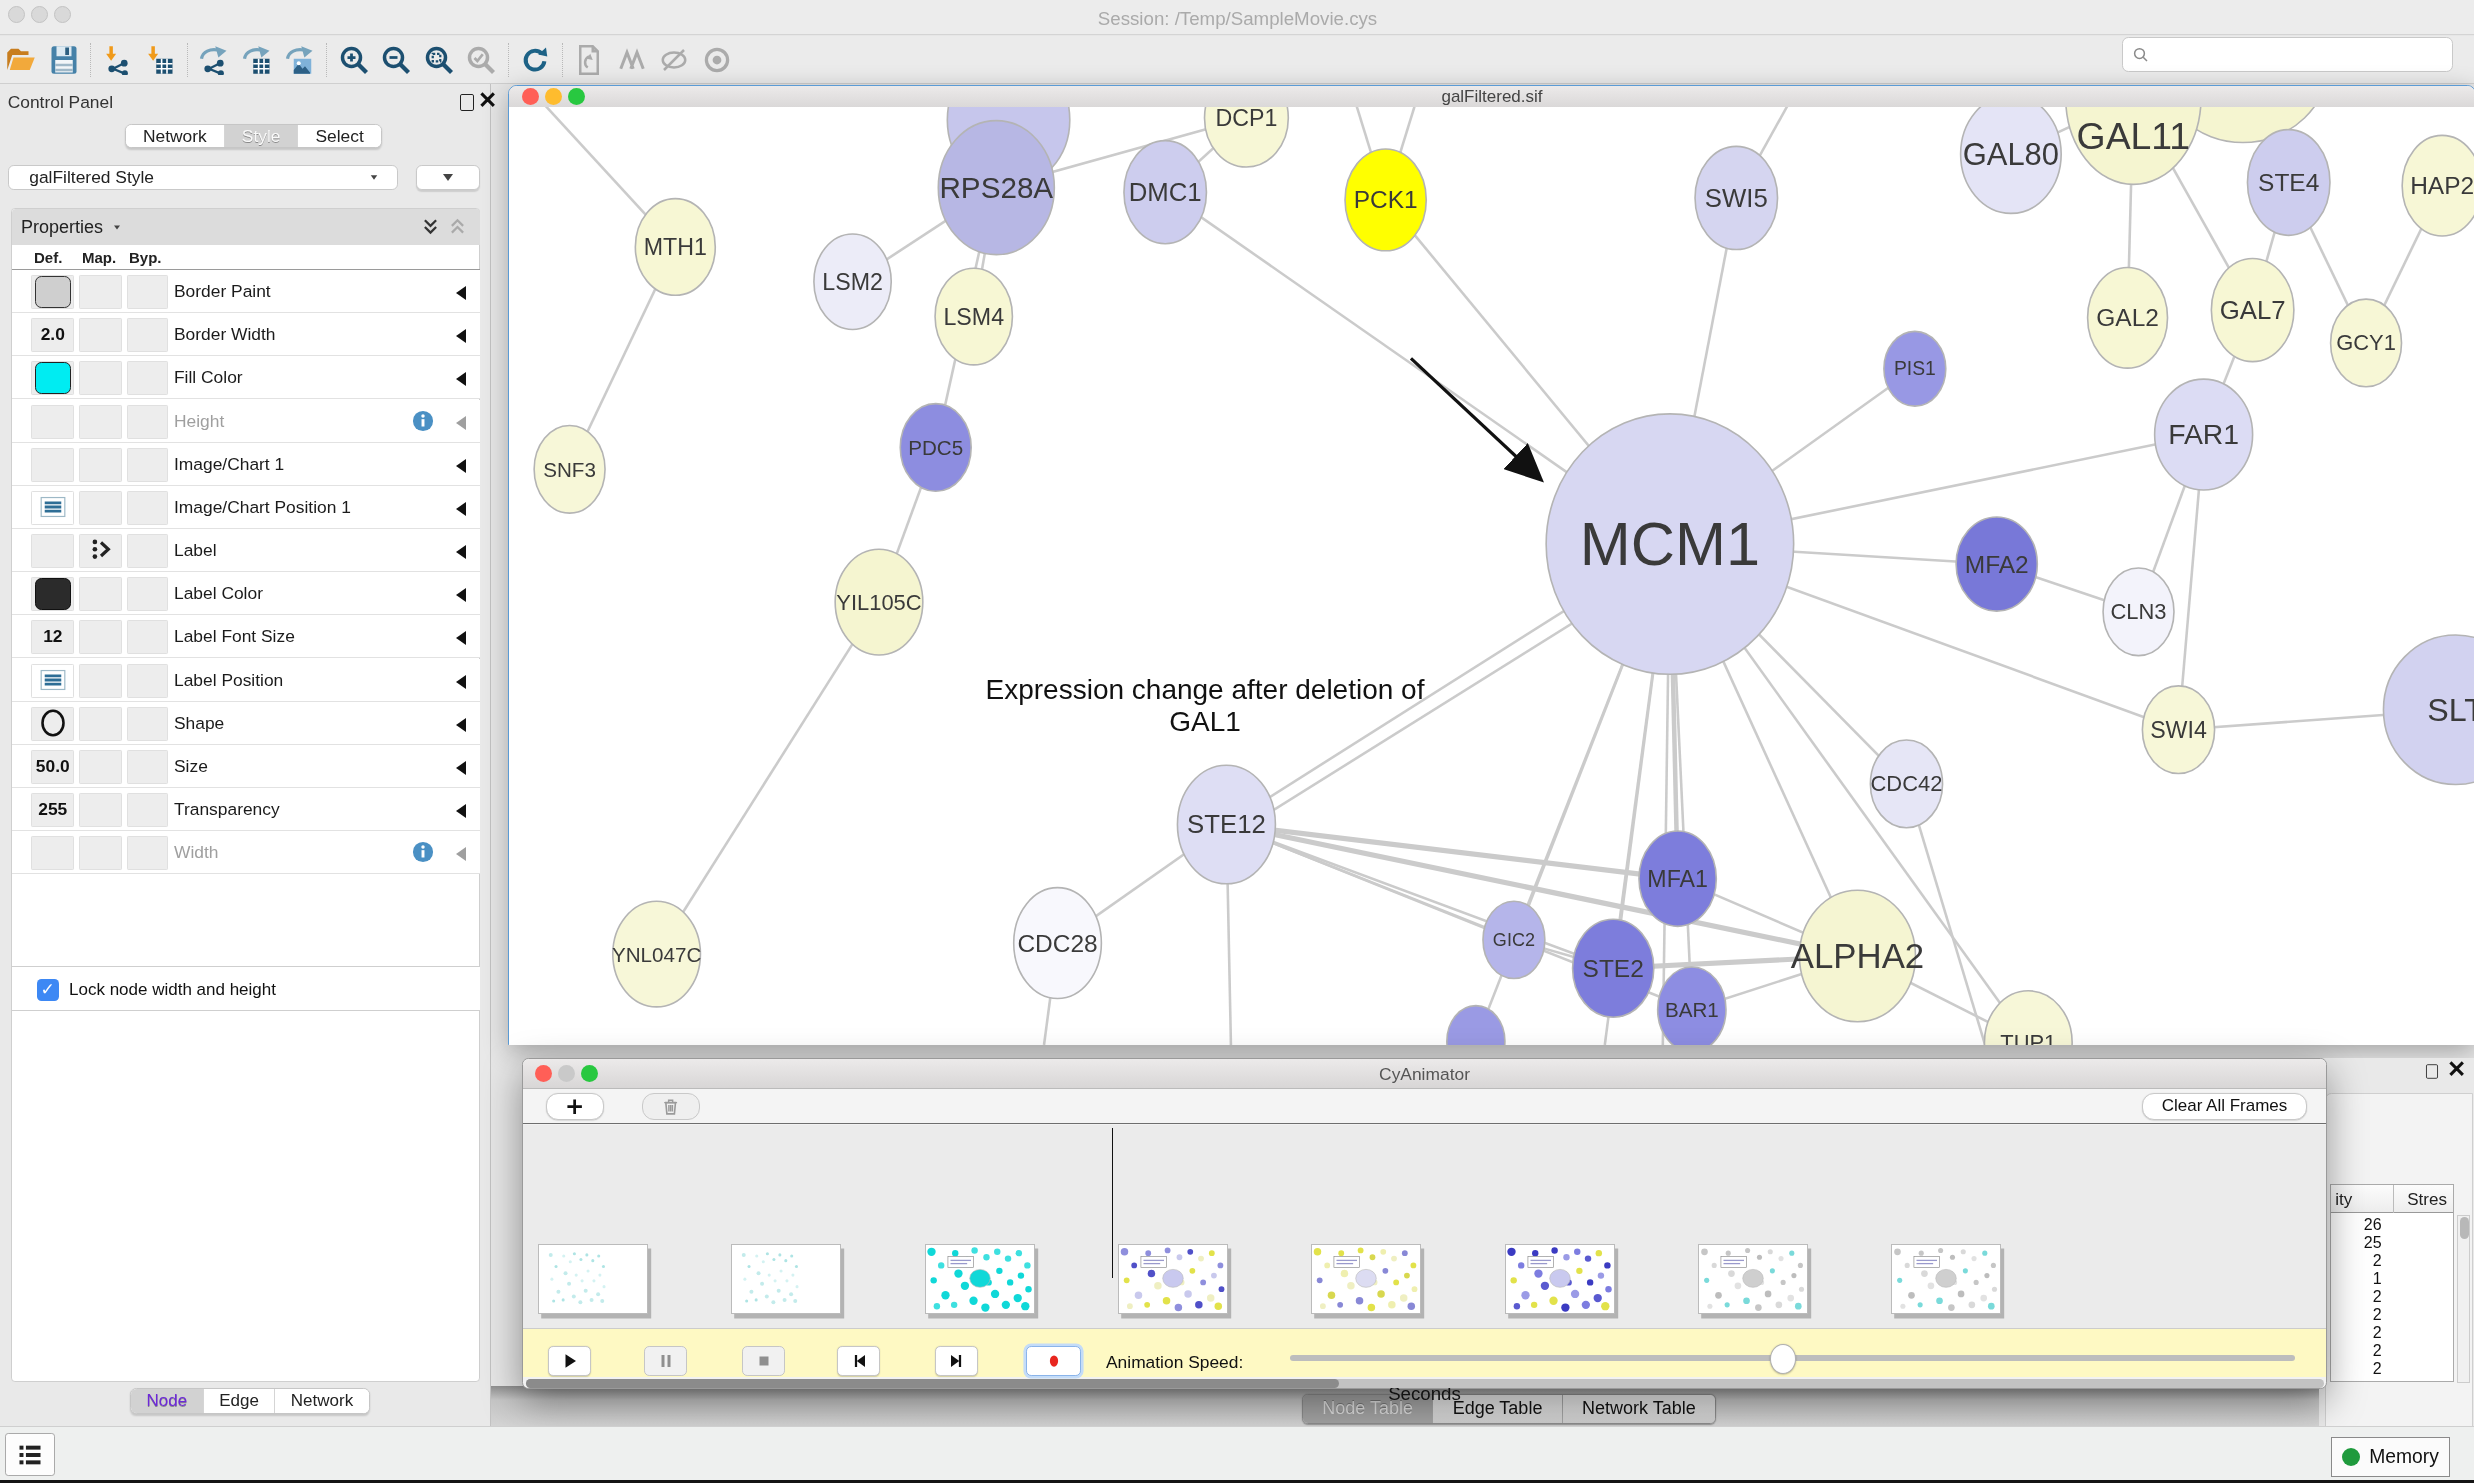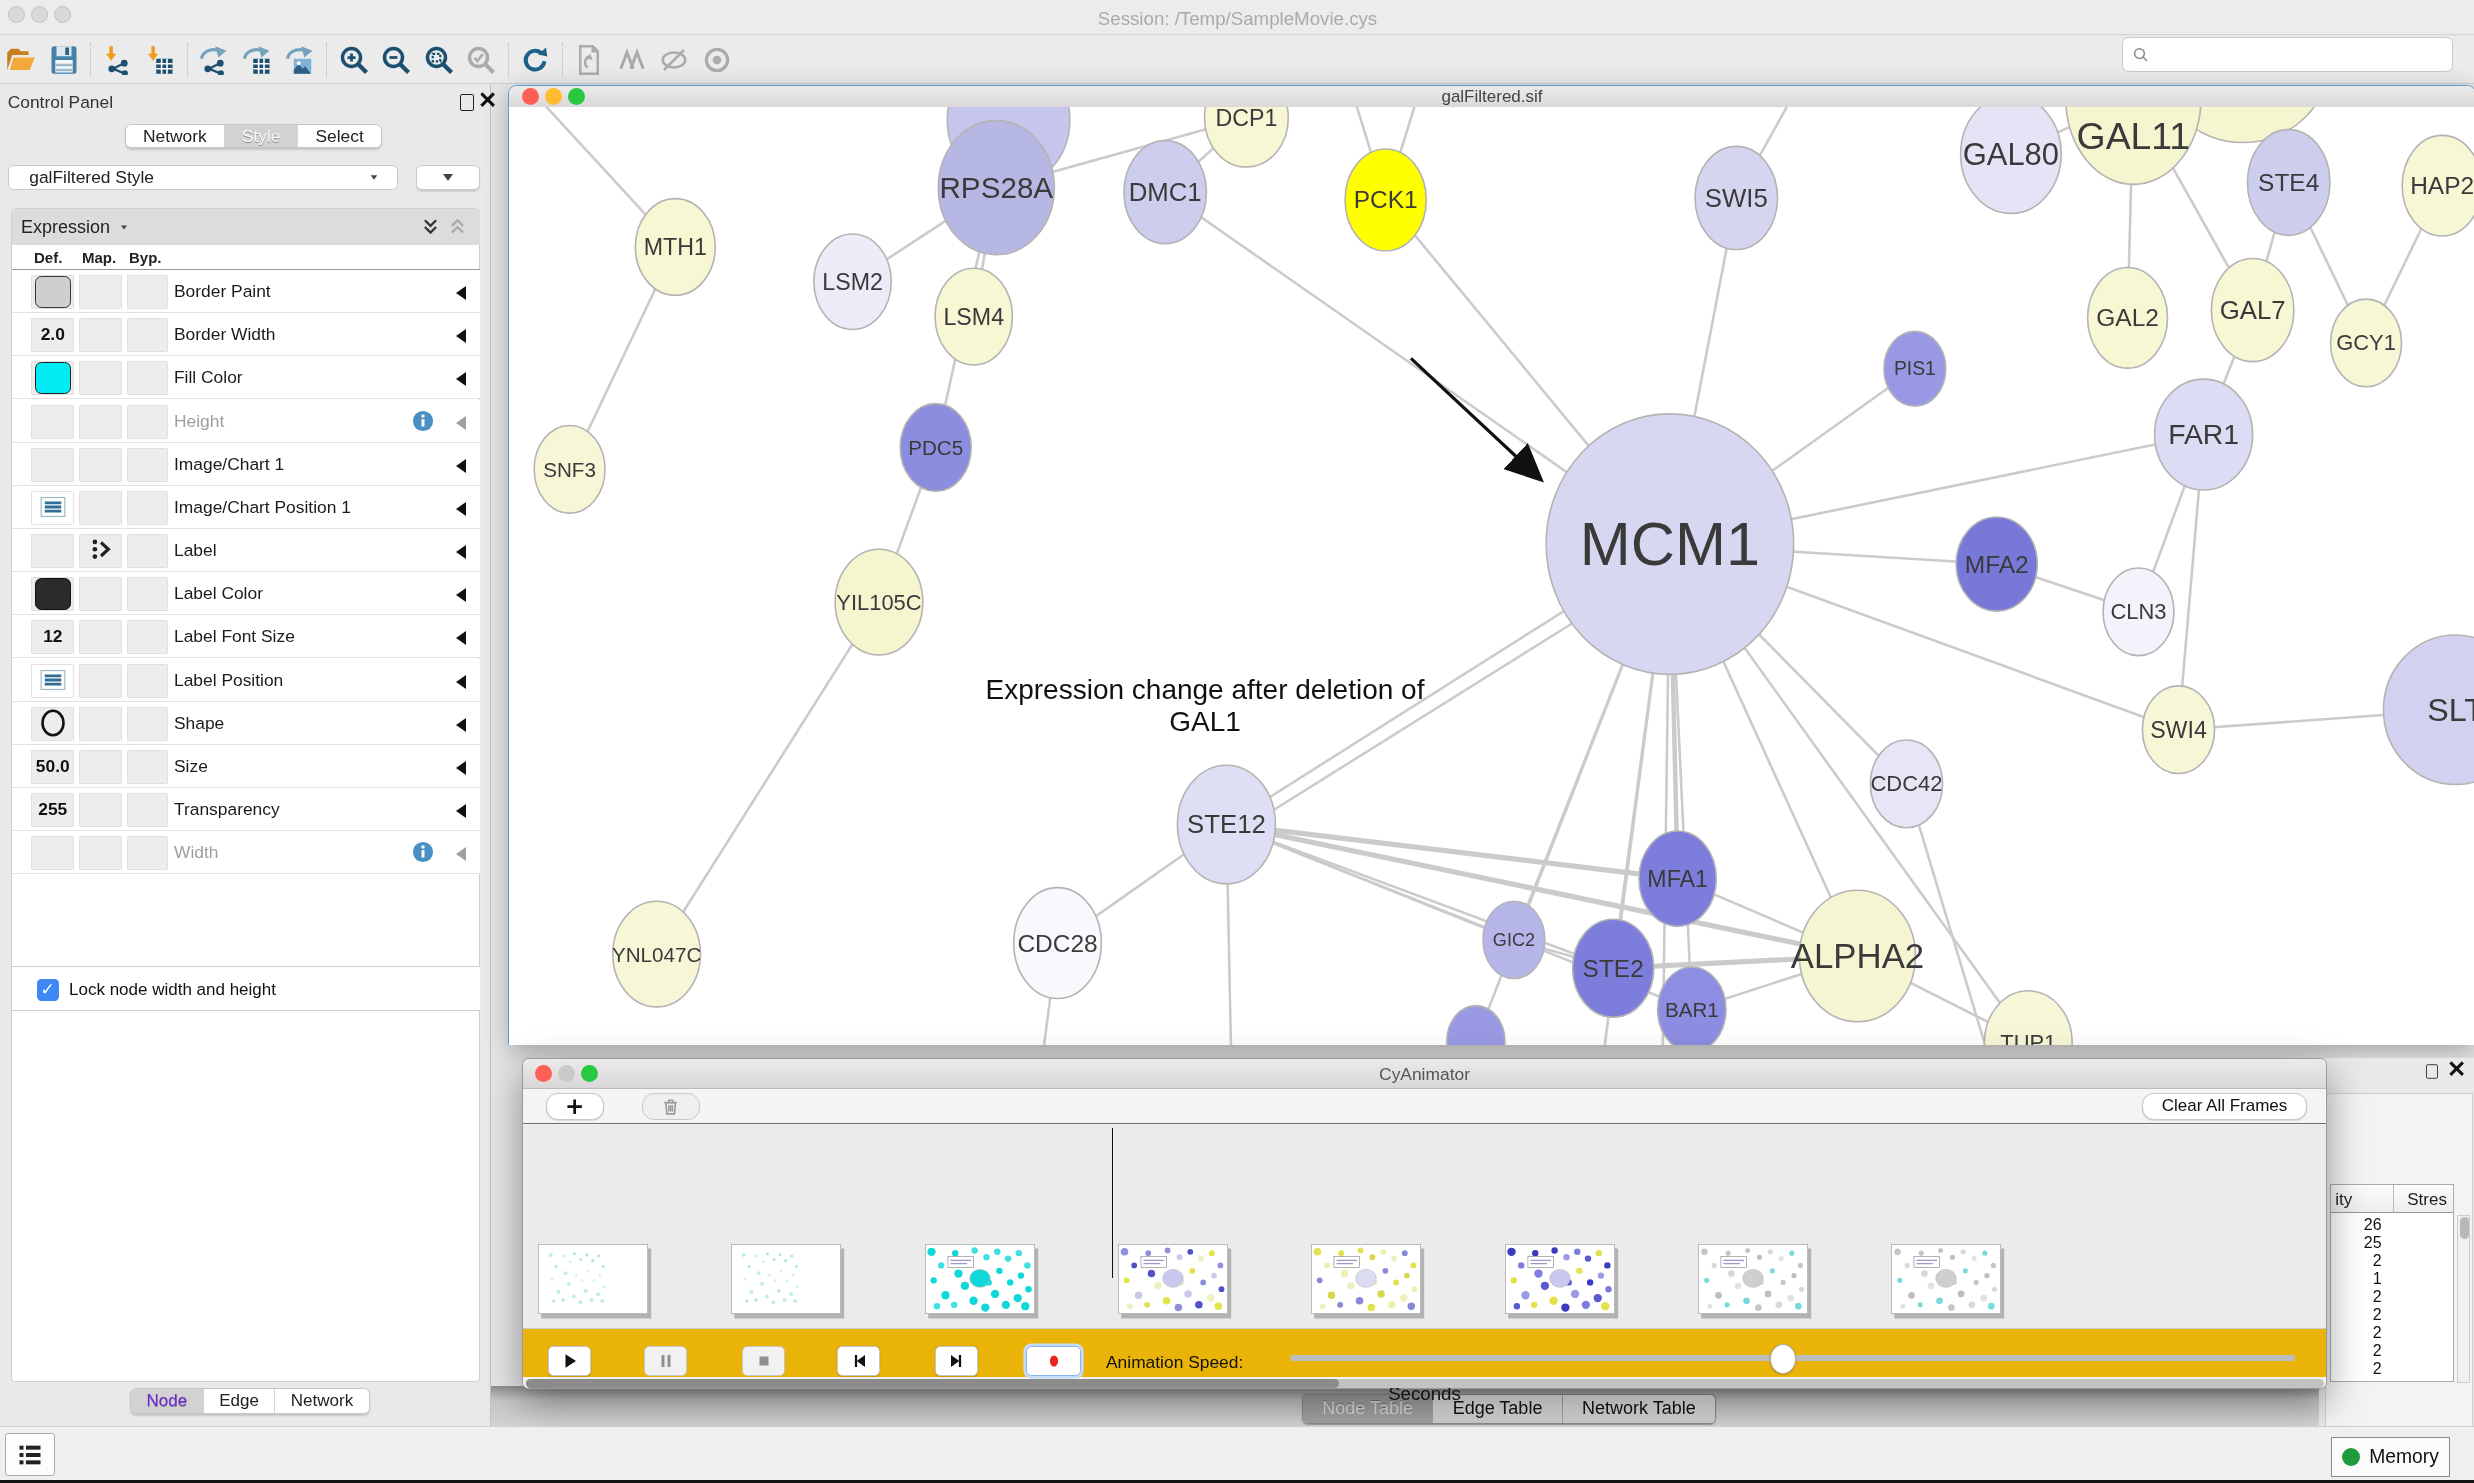--- a/index.html
+++ b/index.html
@@ -74,21 +74,21 @@
   .a-btn svg { width:19.3px; height:19.3px; }
   #clear-frames { left:1619px; width:165px; font-size:17px; color:#111; }
   #frames-area { left:0; top:66px; width:1803px; height:203px; background:#ebebeb; }
   #playhead { left:581px; top:3.2px; width:1.3px; height:150px; background:#111; }
   .thumb { position:absolute; top:119px; width:110px; height:70px; background:#fff; border:0.6px solid #bbb; box-shadow:3.2px 4.5px 0 #b3b3b3; }
   #ruler-line { left:8.4px; top:213px; width:1743px; height:3.9px; background:#111; }
   .tickM { position:absolute; top:217px; width:1.9px; height:14px; background:#111; }
   .tickm { position:absolute; top:217px; width:1.3px; height:8.4px; background:#111; }
   .tickLabel { position:absolute; top:233px; width:26px; margin-left:-13px; text-align:center; font-size:18px; color:#111; }
   #seconds-label { left:0; top:258px; width:1803px; text-align:center; font-size:18.7px; color:#111; }
-  #anim-controls { left:0; top:269px; width:1803px; height:49px; background:#eab308; border-top:0.6px solid #ccc; }
+  #anim-controls { left:0; top:269px; width:1803px; height:49px; background:#fef9c3; border-top:0.6px solid #ccc; }
   .p-btn { position:absolute; top:17px; width:43px; height:30px; background:#fff; border:0.6px solid #c6c6c6; border-radius:5.2px; display:flex; align-items:center; justify-content:center; box-shadow:0 0.6px 1.3px rgba(0,0,0,.18); }
   .p-btn.flat { background:#f1f1f1; box-shadow:none; }
   .p-btn svg { width:18px; height:18px; }
   #record-btn { width:55px; border:1.3px solid #8ab4ea; box-shadow:0 0 0 2.6px #c4dcf8; }
   #speed-label { position:absolute; left:583px; top:23px; font-size:17.4px; color:#111; }
   #speed-track { position:absolute; left:767px; top:296px; width:1005px; height:5.8px; background:#bdbdbd; border-radius:3.2px; }
   #speed-handle { position:absolute; top:285px; width:26px; height:30px; background:#fff; border:0.6px solid #b0b0b0; border-radius:50%; box-shadow:0 0.6px 1.9px rgba(0,0,0,.3); }
   #anim-hscroll { left:2.6px; top:320px; width:1798px; height:9px; background:#c2c2c2; border-radius:4.5px; }
   #anim-hscroll-handle { position:absolute; left:0; top:0; width:813px; height:9px; background:#8b8b8b; border-radius:4.5px; }
 
@@ -268,21 +268,21 @@
   </div>
   <div class="abs" id="style-dd">
     <span>galFiltered Style</span>
     <span class="dd-arrow" style="transform:scale(.65)"></span>
   </div>
   <div class="abs" id="style-dd-btn">
     <span class="dd-arrow"></span>
   </div>
   <div class="abs" id="props-box">
     <div class="abs" id="props-header">
-      <span>Expression</span>
+      <span>Properties</span>
       <span class="dd-arrow" style="margin-left:9px; transform:scale(.6)"></span>
       <svg style="position:absolute; right:41px; top:9px; width:17px; height:18px" viewBox="0 0 14 16">
           <path d="M2 2l5 5 5-5M2 8l5 5 5-5" stroke="#333" stroke-width="2" fill="none"></path>
         </svg>
       <svg style="position:absolute; right:14px; top:9px; width:17px; height:18px" viewBox="0 0 14 16">
           <path d="M2 7l5-5 5 5M2 13l5-5 5 5" stroke="#aaa" stroke-width="2" fill="none"></path>
         </svg>
     </div>
     <div class="abs" id="props-cols">
       <span style="left:22px">Def.</span>

